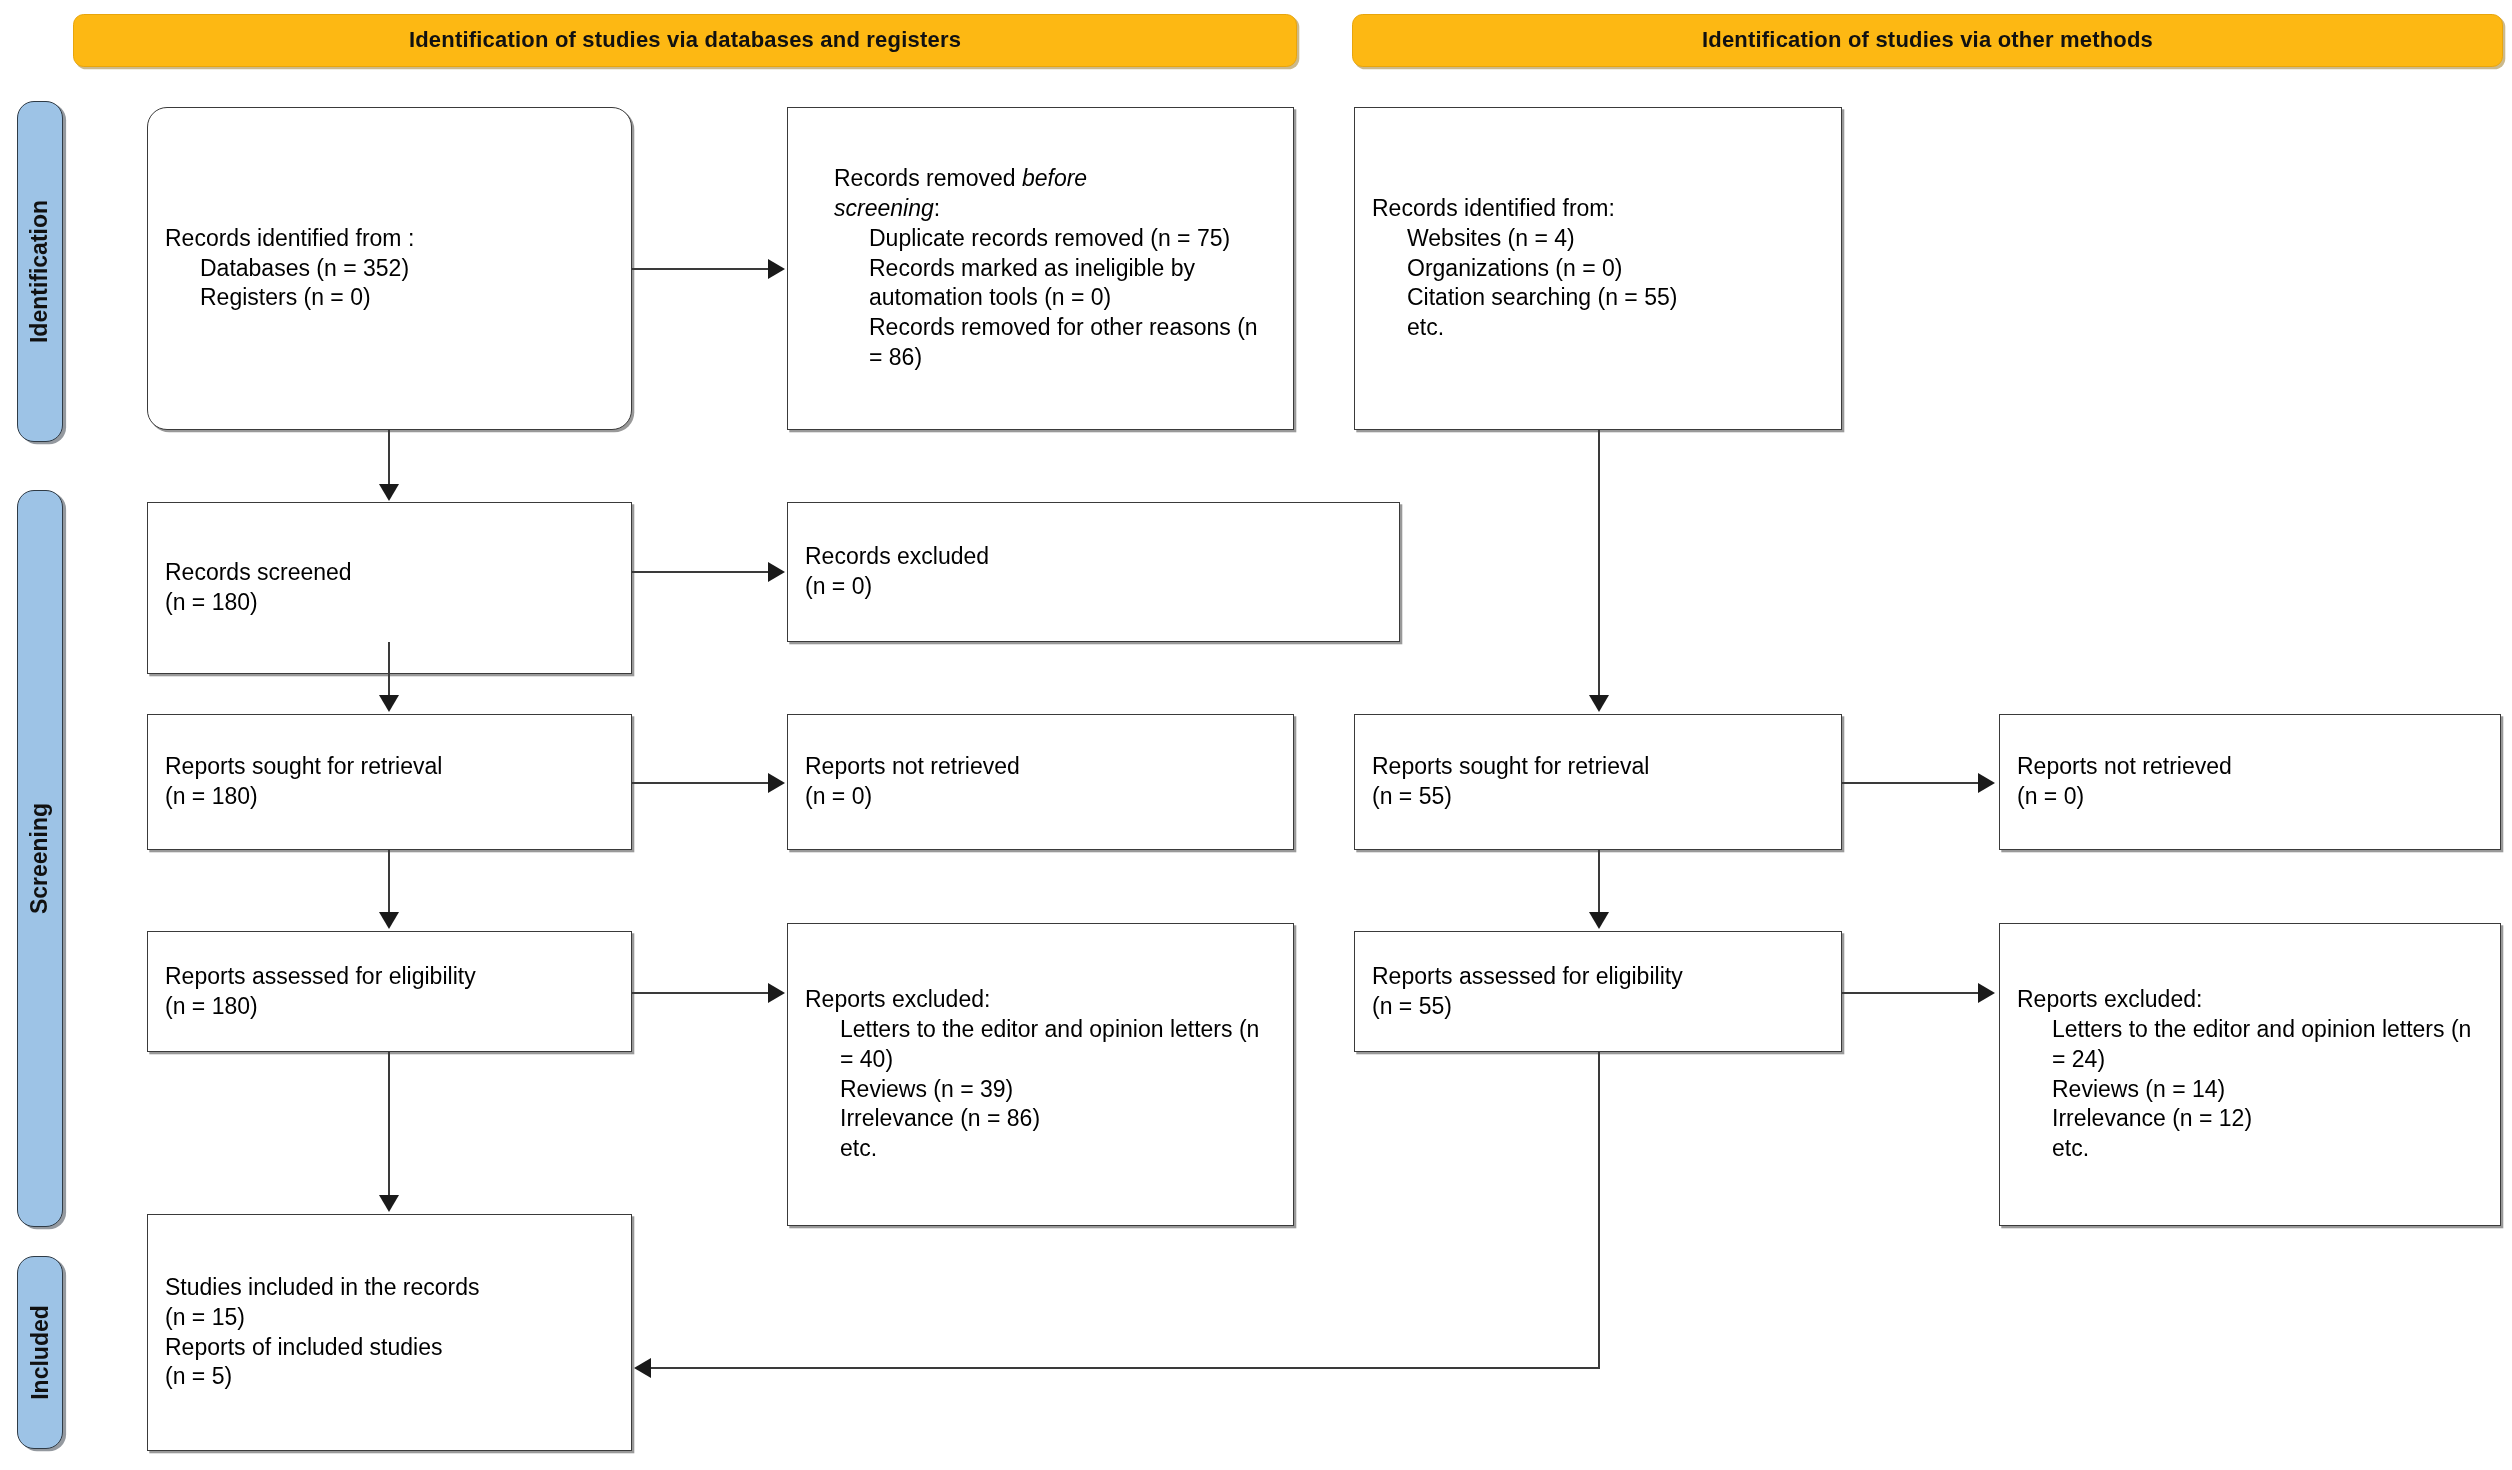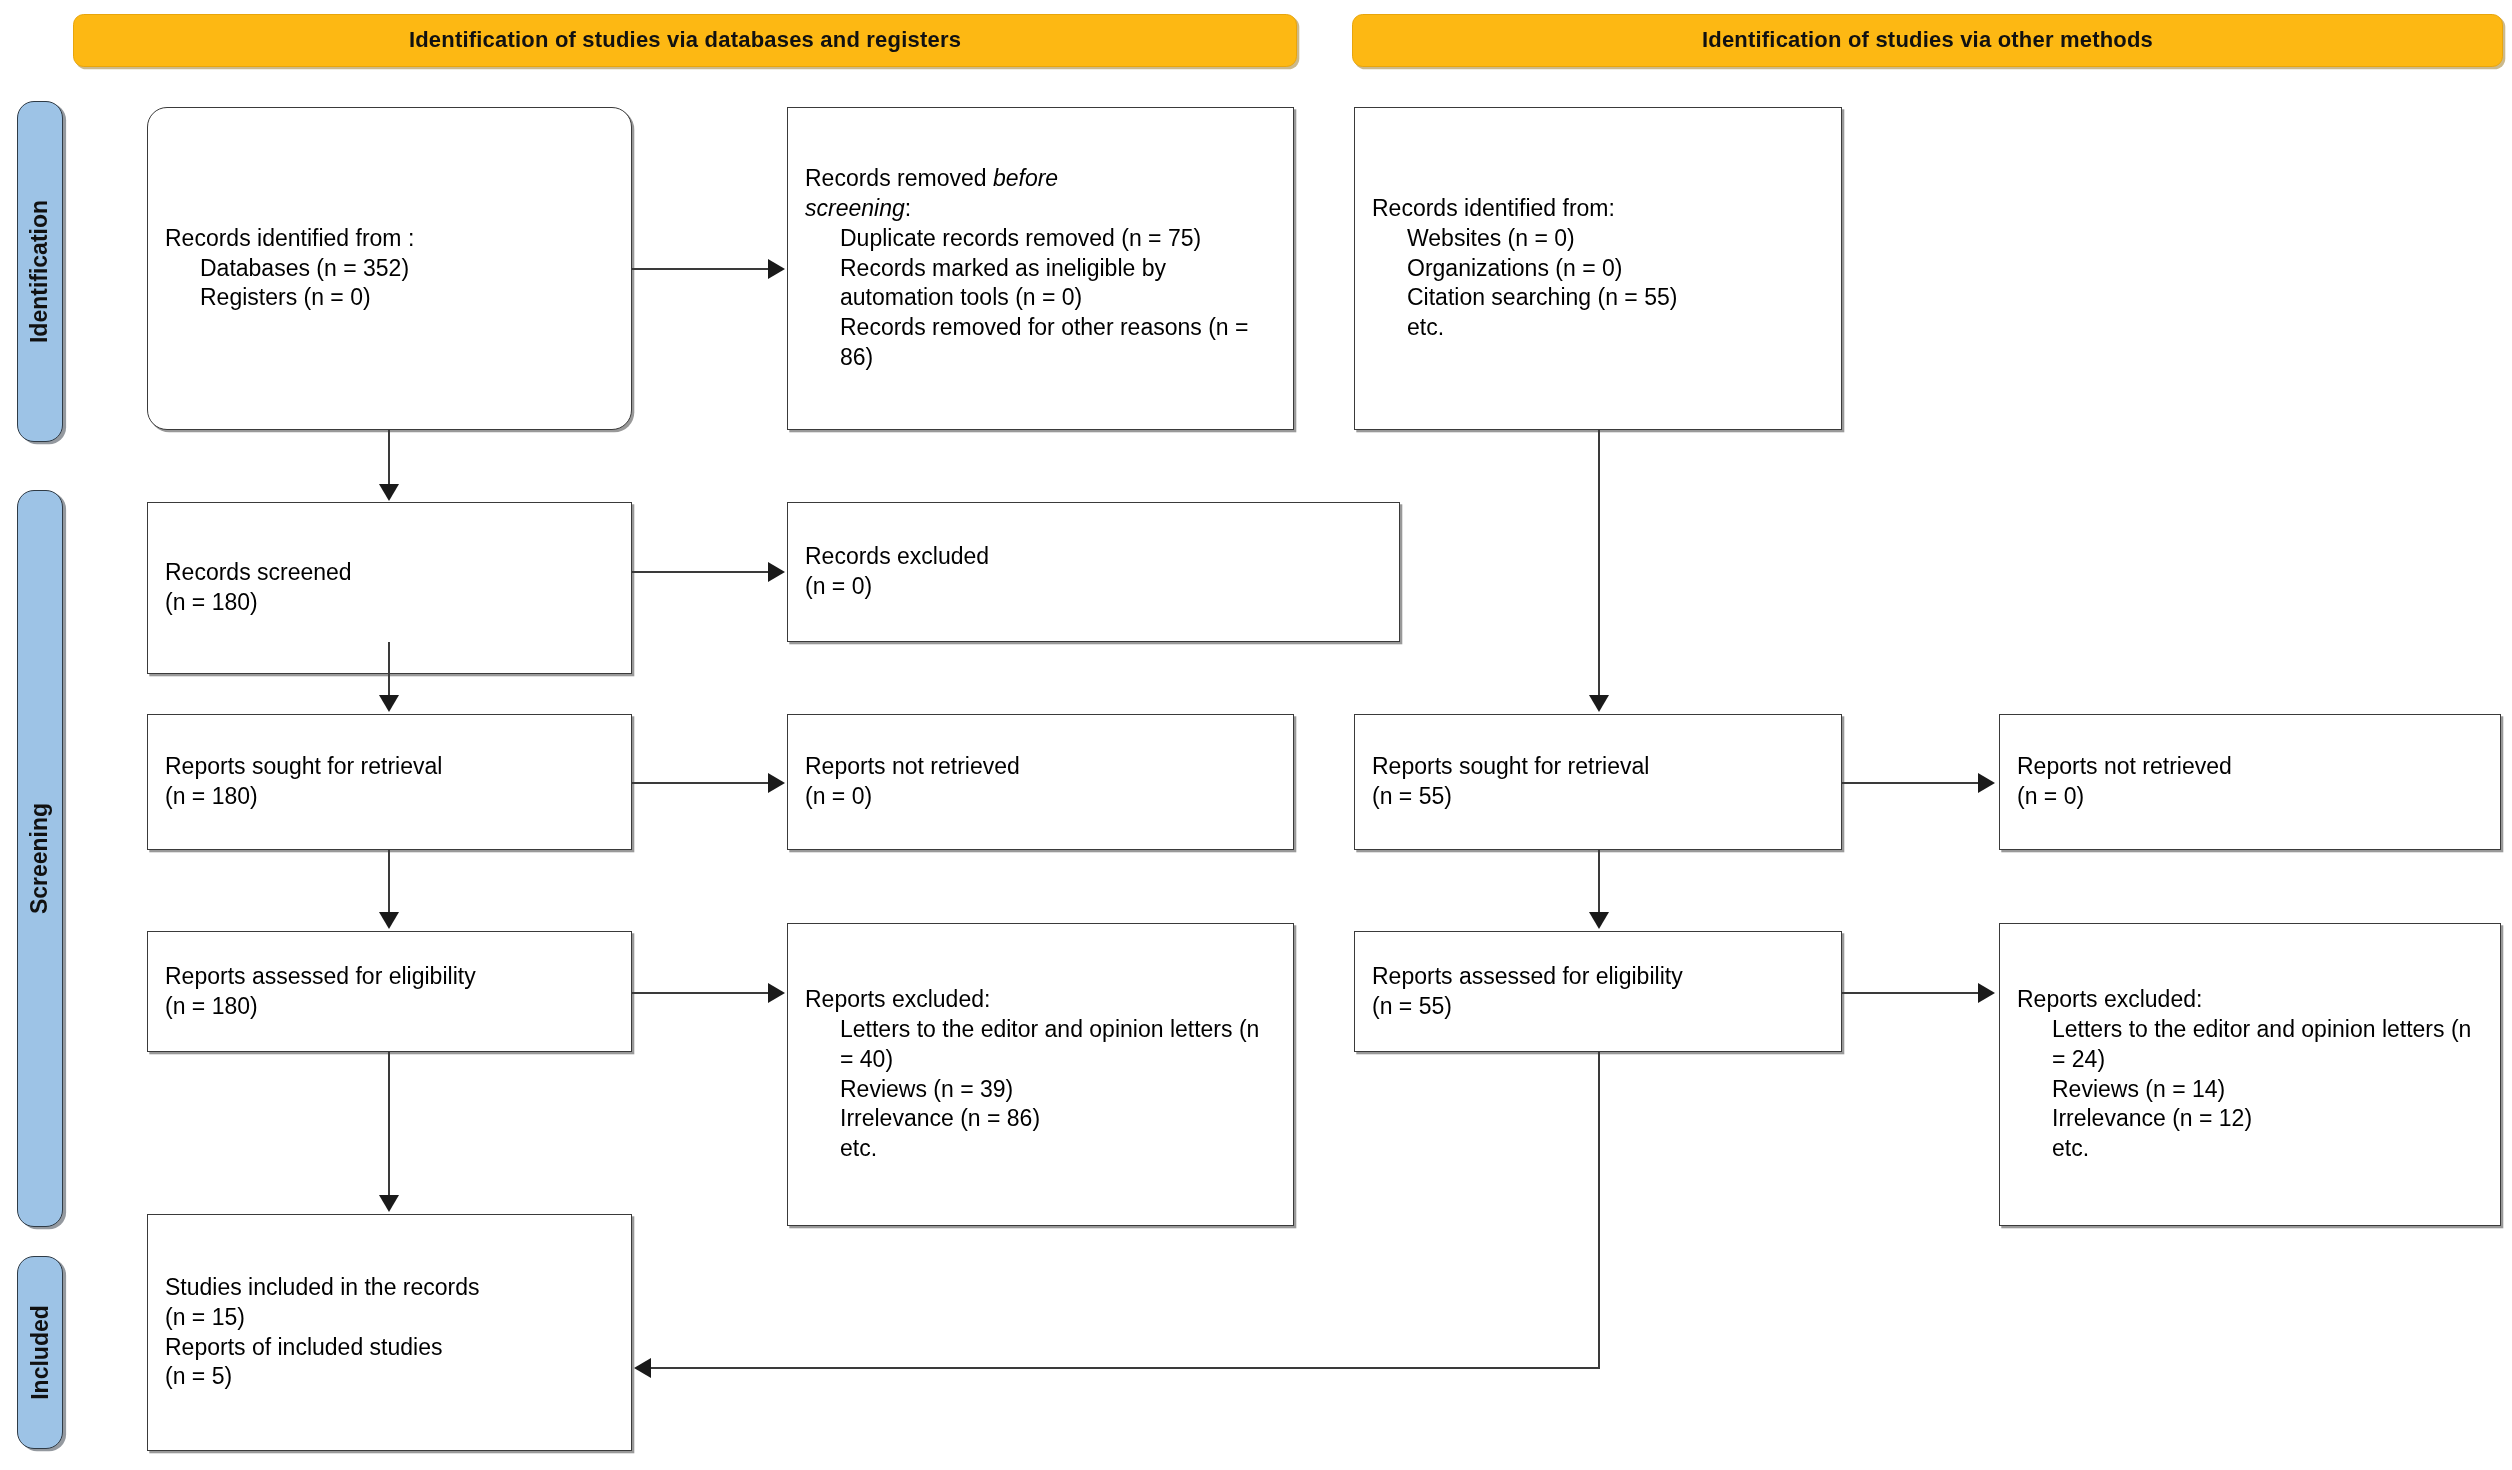--- a/index.html
+++ b/index.html
@@ -63,21 +63,21 @@
   </div>
 
   <div class="box" style="left:147px;top:107px;width:485px;height:323px;border-radius:20px;">
     <div class="txt">
       <span>Records identified from :</span>
       <span class="ind">Databases (n = 352)</span>
       <span class="ind">Registers (n = 0)</span>
     </div>
   </div>
 
-  <div class="box" style="left:787px;top:107px;width:507px;height:323px;">
+  <div class="box" style="left:787px;top:107px;width:507px;height:323px;padding-left:29px;">
     <div class="txt">
       <span><span>Records removed </span><em>before</em></span><br>
       <span><em>screening</em><span>:</span></span>
       <span class="ind">Duplicate records removed (n = 75)</span>
       <span class="ind">Records marked as ineligible by automation tools (n = 0)</span>
       <span class="ind">Records removed for other reasons (n = 86)</span>
     </div>
   </div>
 
   <div class="box" style="left:147px;top:502px;width:485px;height:172px;">
@@ -121,21 +121,21 @@
       <span class="ind">Letters to the editor and opinion letters (n = 40)</span>
       <span class="ind">Reviews (n = 39)</span>
       <span class="ind">Irrelevance (n = 86)</span>
       <span class="ind">etc.</span>
     </div>
   </div>
 
   <div class="box" style="left:1354px;top:107px;width:488px;height:323px;">
     <div class="txt">
       <span>Records identified from:</span>
-      <span class="ind">Websites (n = 0)</span>
+      <span class="ind">Websites (n = 4)</span>
       <span class="ind">Organizations (n = 0)</span>
       <span class="ind">Citation searching (n = 55)</span>
       <span class="ind">etc.</span>
     </div>
   </div>
 
   <div class="box" style="left:1354px;top:714px;width:488px;height:136px;">
     <div class="txt">
       <span>Reports sought for retrieval</span><br>
       <span>(n = 55)</span>

